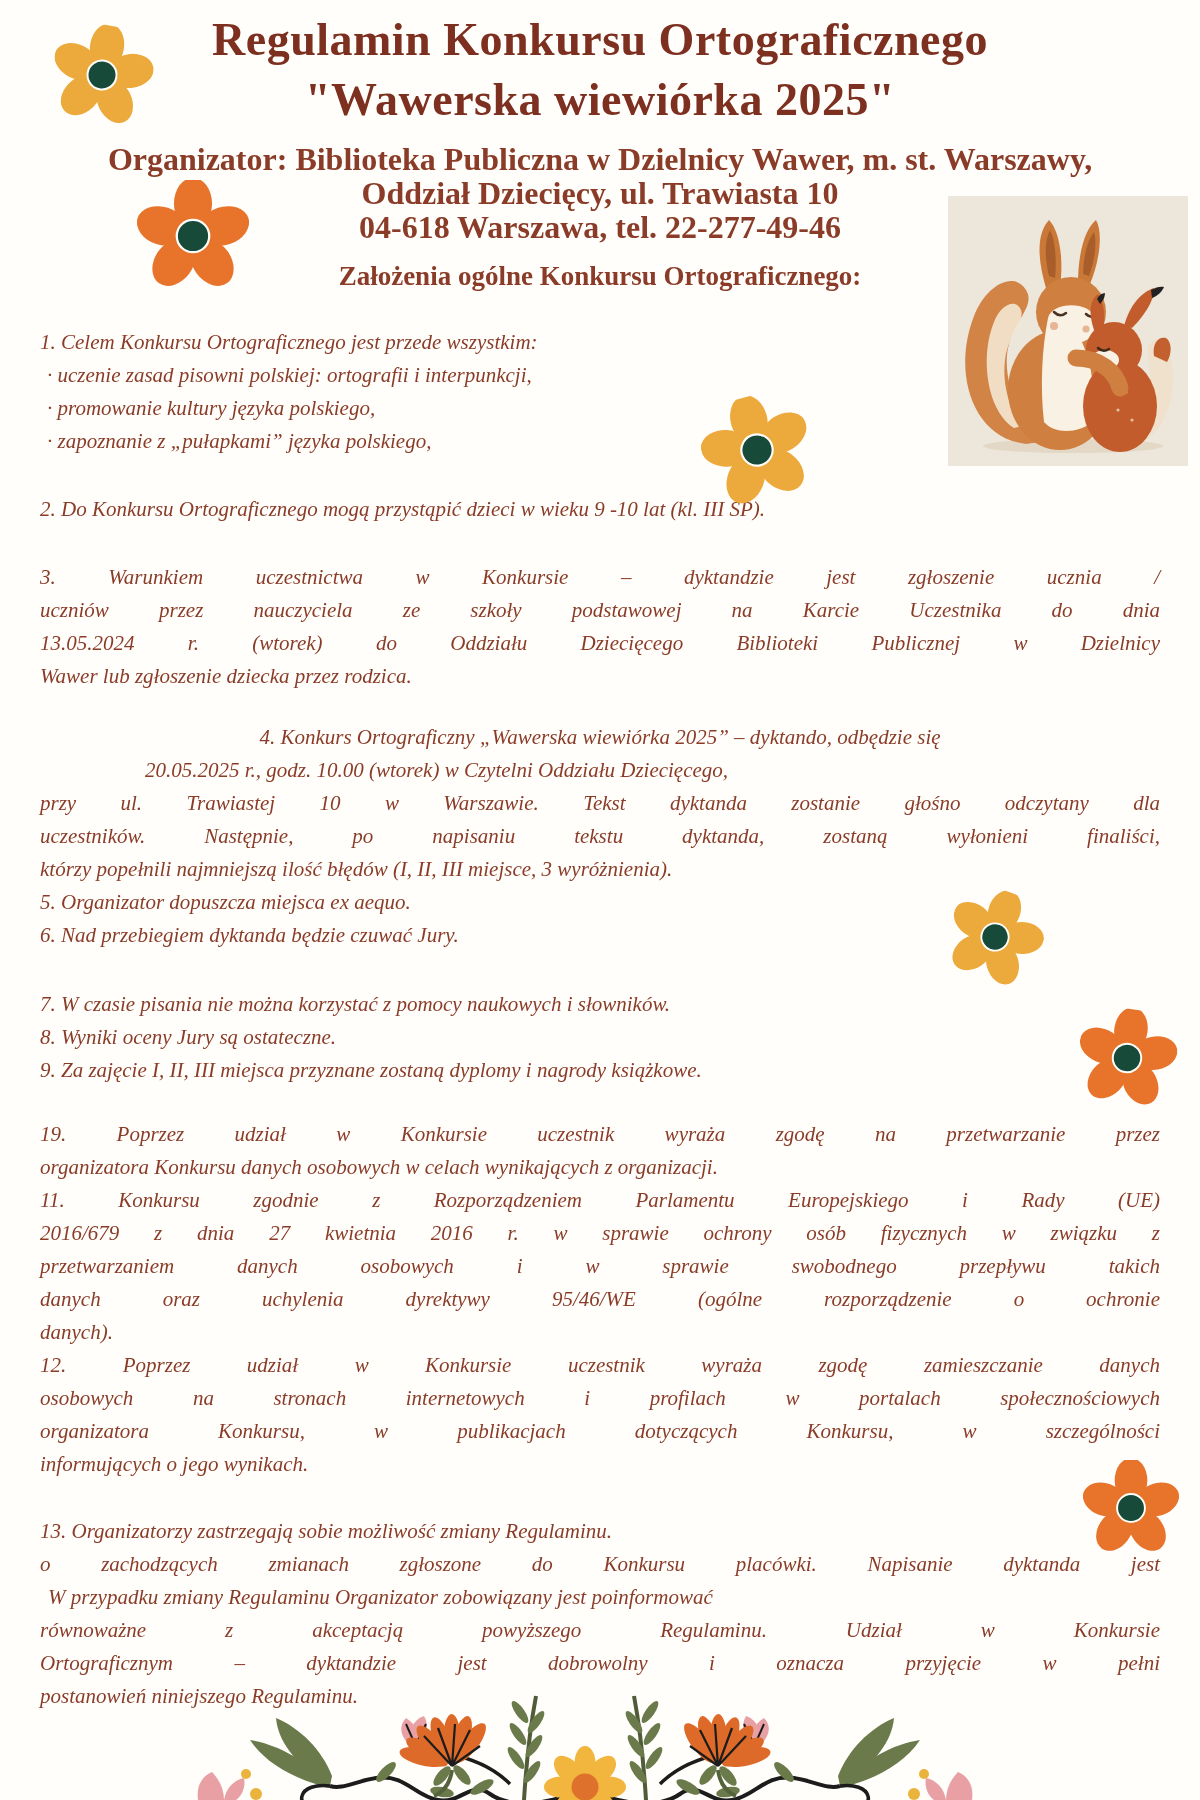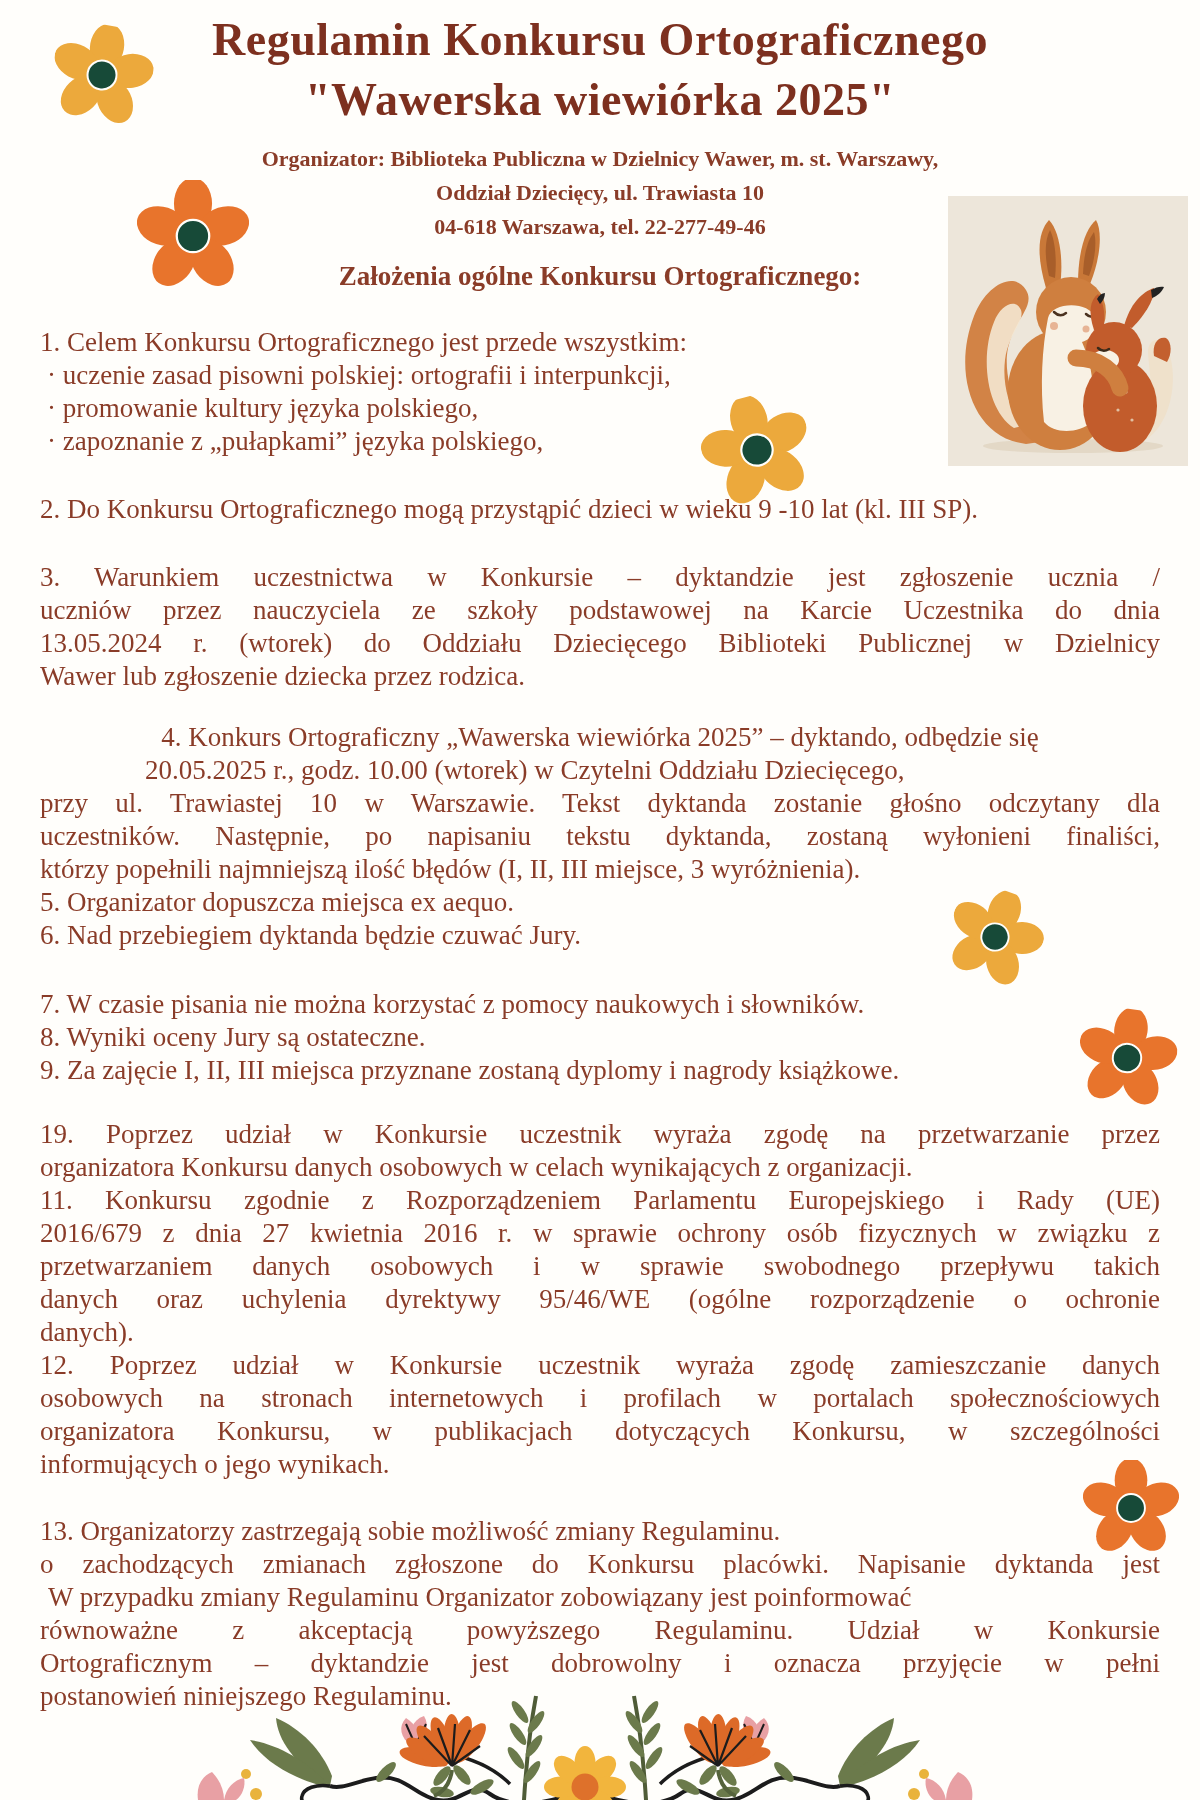--- a/index.html
+++ b/index.html
@@ -1,23 +1,23 @@
 <!DOCTYPE html>
 <html><head>
 <meta charset="utf-8">
 <style>
   html,body{margin:0;padding:0;background:#ffffff;}
   .page{position:relative;width:1200px;height:1800px;margin:0 auto;background:#FFFEFB;
         overflow:hidden;font-family:"Liberation Serif","DejaVu Serif",serif;color:#8A3C28;}
   .doc{position:absolute;left:40px;right:40px;top:0;}
   .title{ text-align:center;font-weight:bold;font-size:46px;line-height:60px;margin-top:10px;
           color:#7D301F;letter-spacing:.5px;}
-  .org{ text-align:center;font-weight:bold;font-size:22px;line-height:34px;margin-top:12px;font-family:Liberation Serif, serif;}
+  .org{ text-align:center;font-weight:bold;font-size:32px;line-height:34px;margin-top:12px;font-family:Liberation Serif, serif;}
   .heading{ text-align:center;font-weight:bold;font-size:27px;line-height:33px;margin-top:16px;}
-  .line{font-size:27px;line-height:33px;white-space:nowrap;}
+  .line{font-size:21px;line-height:33px;white-space:nowrap;font-style:italic;}
   .line.j{white-space:normal;text-align:justify;text-align-last:justify;}
   .flower{position:absolute;}
   .squirrel{position:absolute;left:948px;top:196px;width:240px;height:270px;}
   .ornament{position:absolute;left:180px;top:1688px;width:810px;height:112px;}
 </style>
 </head>
 <body>
 
 <div class="page">
 

